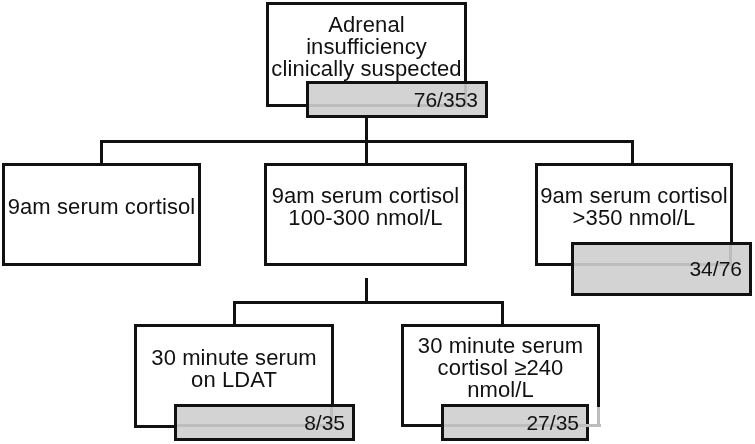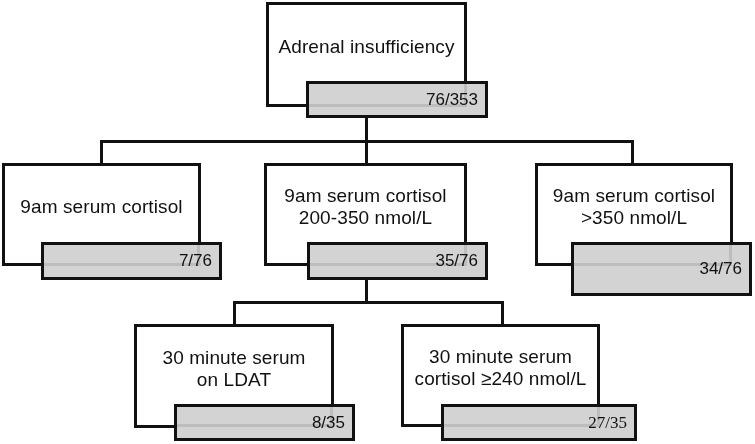--- a/index.html
+++ b/index.html
@@ -29,37 +29,37 @@
     position: absolute;
     box-sizing: border-box;
     background: #ffffff;
     border: 3px solid #111111;
     z-index: 1;
     display: flex;
     flex-direction: column;
     align-items: center;
     justify-content: center;
     text-align: center;
-    font-size: 19px;
+    font-size: 22px;
     line-height: 22px;
     padding-bottom: 16px;
     letter-spacing: 0.1px;
   }
   
   .bar {
     position: absolute;
     box-sizing: border-box;
     background: #d3d3d3;
     border: 3px solid #111111;
     z-index: 2;
     display: flex;
     align-items: center;
     justify-content: flex-end;
     padding-right: 7px;
-    font-size: 17px;
+    font-size: 21px;
   }
   .bar .stat {
     position: relative;
     z-index: 2;
   }
   
   .ghost-h, .ghost-v {
     position: absolute;
     background: #bdbdbd;
     z-index: 1;
@@ -77,44 +77,35 @@
   <div class="conn v" style="left:100px; top:140px; height:26px;"></div>
   <div class="conn v" style="left:631px; top:140px; height:26px;"></div>
 
   <div class="conn v" style="left:365px; top:278px; height:26px;"></div>
   <div class="conn h" style="left:233px; top:301px; width:271px;"></div>
   <div class="conn v" style="left:233px; top:301px; height:27px;"></div>
   <div class="conn v" style="left:501px; top:301px; height:27px;"></div>
 
   <div class="node" style="left:266px; top:2px; width:201px; height:105px;">
     <div>Adrenal insufficiency</div>
+    <div>clinically suspected</div>
   </div>
   <div class="bar" style="left:306px; top:81px; width:182px; height:37px;">
     <i class="ghost-h" style="top:20px;"></i>
     <i class="ghost-v" style="left:155px; height:23px;"></i>
     <span class="stat">76/353</span>
   </div>
 
   <div class="node" style="left:2px; top:163px; width:199px; height:103px;">
     <div>9am serum cortisol</div>
   </div>
-  <div class="bar" style="left:41px; top:242px; width:181px; height:38px;">
-    <i class="ghost-h" style="top:18px;"></i>
-    <i class="ghost-v" style="left:153px; height:21px;"></i>
-    <span class="stat">7/76</span>
-  </div>
 
   <div class="node" style="left:264px; top:163px; width:203px; height:103px;">
     <div>9am serum cortisol</div>
-    <div>200-350 nmol/L</div>
-  </div>
-  <div class="bar" style="left:307px; top:242px; width:181px; height:38px;">
-    <i class="ghost-h" style="top:18px;"></i>
-    <i class="ghost-v" style="left:154px; height:21px;"></i>
-    <span class="stat">35/76</span>
+    <div>100-300 nmol/L</div>
   </div>
 
   <div class="node" style="left:535px; top:163px; width:198px; height:103px;">
     <div>9am serum cortisol</div>
     <div>&gt;350 nmol/L</div>
   </div>
   <div class="bar" style="left:571px; top:242px; width:181px; height:54px;">
     <i class="ghost-h" style="top:18px;"></i>
     <i class="ghost-v" style="left:155px; height:21px;"></i>
     <span class="stat">34/76</span>
@@ -127,19 +118,19 @@
   <div class="bar" style="left:174px; top:404px; width:181px; height:37px;">
     <i class="ghost-h" style="top:17px;"></i>
     <i class="ghost-v" style="left:153px; height:20px;"></i>
     <span class="stat">8/35</span>
   </div>
 
   <div class="node" style="left:401px; top:324px; width:199px; height:103px;">
     <div>30 minute serum</div>
     <div>cortisol ≥240 nmol/L</div>
   </div>
-  <div class="bar" style="left:441px; top:404px; width:196px; height:37px;font-family:Liberation Serif, serif;">
+  <div class="bar" style="left:441px; top:404px; width:148px; height:37px;">
     <i class="ghost-h" style="top:17px;"></i>
     <i class="ghost-v" style="left:153px; height:20px;"></i>
     <span class="stat">27/35</span>
   </div>
 
 </div>
 
 </body></html>

